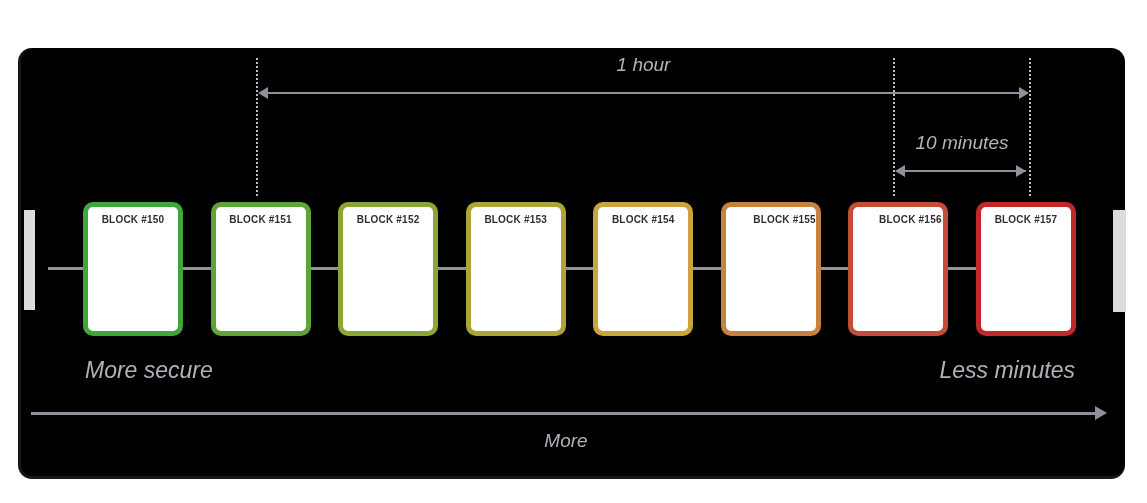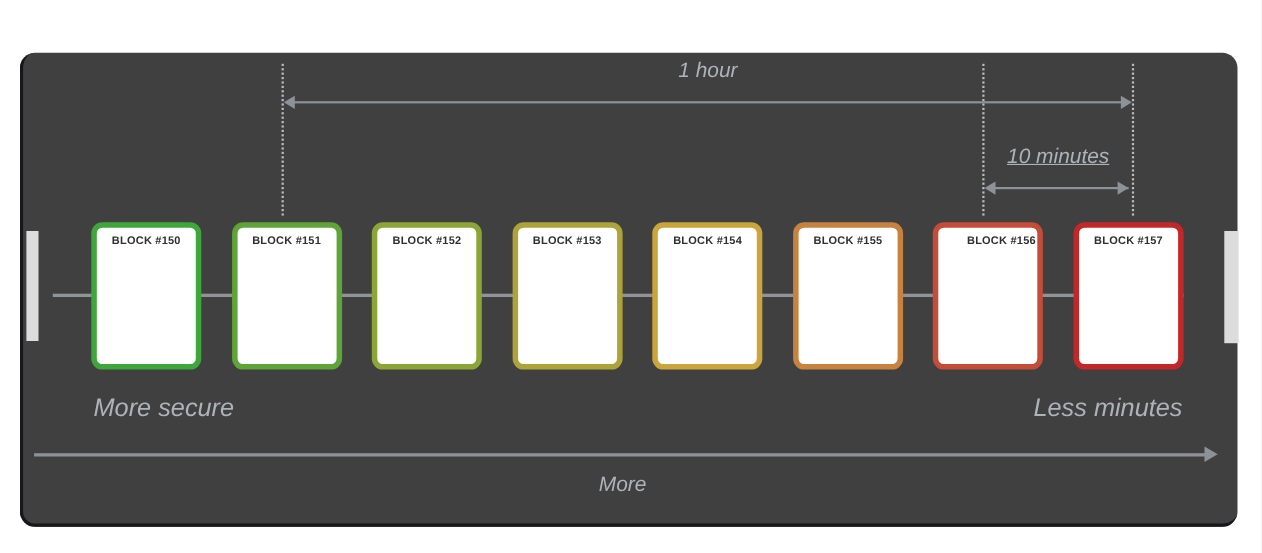--- a/index.html
+++ b/index.html
@@ -22,21 +22,21 @@
     position: absolute;
     left: 18px;
     top: 48px;
     width: 1104px;
     height: 428px;
     border-left: 3px solid var(--card-border, #17171b);
     border-bottom: 3px solid var(--card-border, #17171b);
     border-top: none;
     border-right: none;
     border-radius: 14px;
-    background: #404040;
+    background: #000000;
   }
   
   .guide {
     position: absolute;
     top: 10px;
     height: 138px;
     width: 0;
     border-left: 2px dotted var(--dotted-guide, #b9bdc2);
   }
   .guide.g1 { left: 235px; }
@@ -157,21 +157,21 @@
 
     <div class="guide g1"></div>
     <div class="guide g2"></div>
     <div class="guide g3"></div>
 
     <div class="measure-label" style="left:236px; top:6px; width:773px;">1 hour</div>
     <div class="h-arrow-line" style="left:240px; top:44px; width:765px;"></div>
     <div class="arrowhead left" style="left:237px; top:39px;"></div>
     <div class="arrowhead right" style="left:998px; top:39px;"></div>
 
-    <div class="measure-label" style="left:873px; top:84px; width:136px;text-decoration:underline;">10 minutes</div>
+    <div class="measure-label" style="left:873px; top:84px; width:136px;">10 minutes</div>
     <div class="h-arrow-line" style="left:877px; top:122px; width:128px;"></div>
     <div class="arrowhead left" style="left:874px; top:117px;"></div>
     <div class="arrowhead right" style="left:995px; top:117px;"></div>
 
     <div class="stub left"></div>
     <div class="stub right"></div>
     <div class="chain-line"></div>
     <div class="blocks-row">
         <div class="block" style="border-color: rgb(62, 166, 58);">
     <span class="block-label">BLOCK #150</span>
@@ -181,21 +181,21 @@
   </div>
         <div class="block" style="border-color: rgb(140, 165, 55);">
     <span class="block-label">BLOCK #152</span>
   </div>
         <div class="block" style="border-color: rgb(173, 164, 57);">
     <span class="block-label">BLOCK #153</span>
   </div>
         <div class="block" style="border-color: rgb(201, 165, 60);">
     <span class="block-label">BLOCK #154</span>
   </div>
-        <div class="block" style="border-color: rgb(200, 130, 63);">
+        <div class="block" style="border-color: rgb(200, 130, 63); text-align: right;">
     <span class="block-label">BLOCK #155</span>
   </div>
         <div class="block" style="border-color: rgb(196, 77, 57); padding-left: 24px;">
     <span class="block-label">BLOCK #156</span>
   </div>
         <div class="block" style="border-color: rgb(194, 40, 42);">
     <span class="block-label">BLOCK #157</span>
   </div>
       </div>
 

